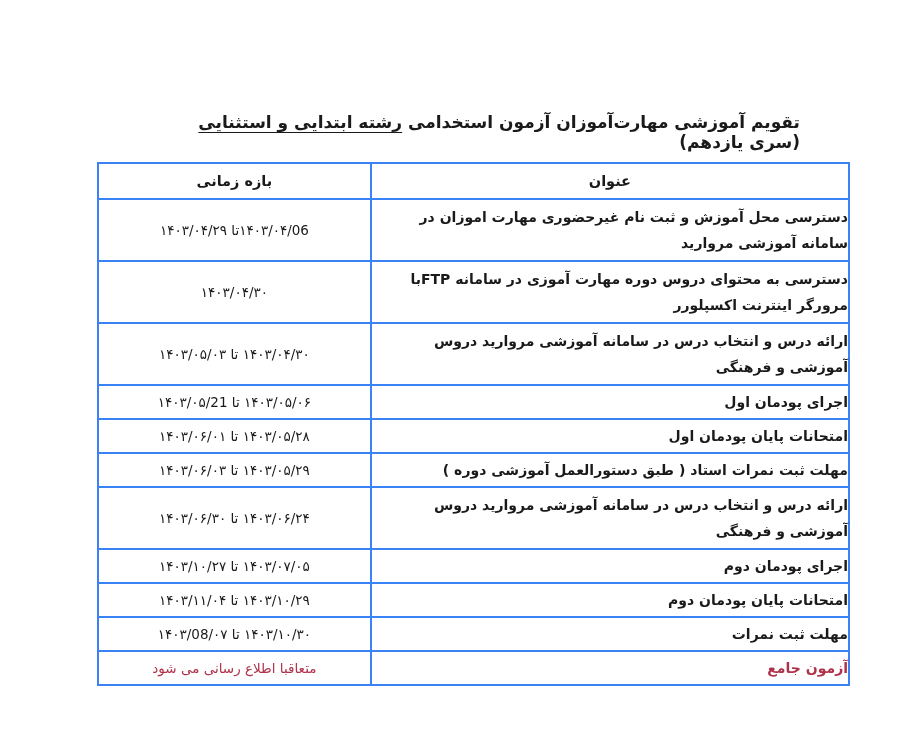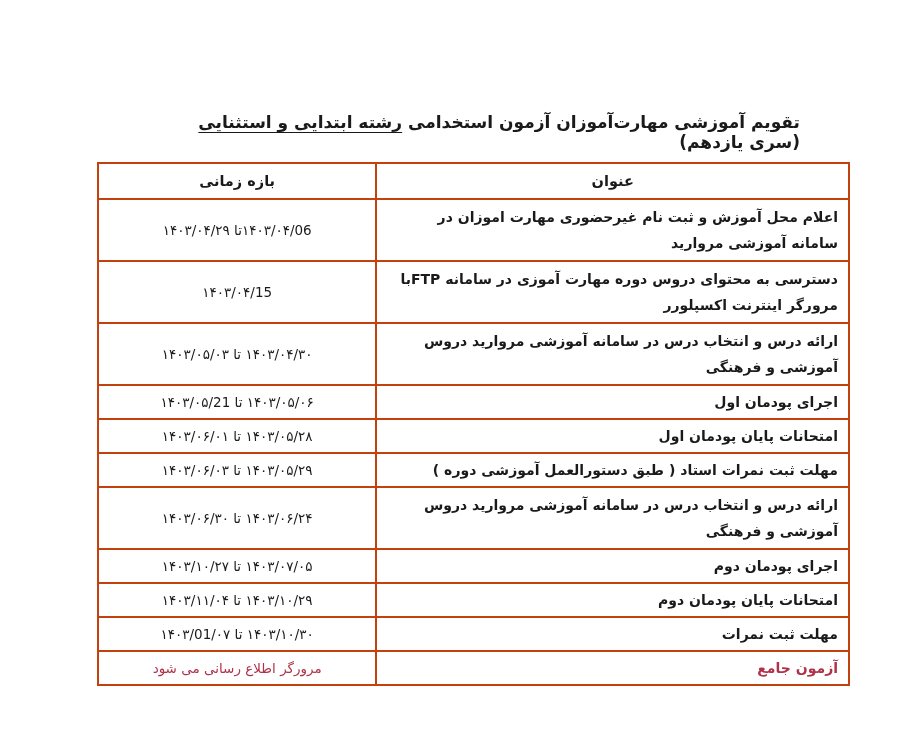--- a/index.html
+++ b/index.html
@@ -3,21 +3,21 @@
 <meta charset="utf-8">
 <style>
   html, body { margin:0; padding:0; background:#ffffff; }
   body { width:900px; height:751px; position:relative; overflow:hidden;
          font-family:"DejaVu Sans", sans-serif; color:#1a1a1a; }
   .title { position:absolute; top:112px; left:150px; width:650px; text-align:right;
            direction:rtl; font-size:17px; font-weight:bold; color:#1a1a1a; }
   .title .ul { text-decoration:underline; text-underline-offset:4px; }
   table.sched { position:absolute; top:162px; left:97px; width:753px;
                 border-collapse:collapse; direction:rtl; }
-  table.sched td, table.sched th { border:2px solid #c2410c; padding:3px 10px; font-size:14px;
+  table.sched td, table.sched th { border:2px solid #3b82f6; padding:3px 0; font-size:14px;
                 font-weight:bold; line-height:26px; vertical-align:middle;margin-top:20px; }
   table.sched th { height:28px; font-size:14.5px; }
   table.sched td.title-cell { text-align:right; width:452px; }
   table.sched td.date-cell { text-align:center; direction:ltr; width:257px; font-weight:normal;
                              font-size:13.5px; letter-spacing:0.5px; }
   tr.r2 td { height:54px; }
   tr.r1 td { height:26px; }
   .red { color:#b0324a !important; font-weight:normal; }
 </style>
 </head>
@@ -25,26 +25,26 @@
 
 <div class="title"><span>تقویم آموزشی مهارت‌آموزان آزمون استخدامی </span><span class="ul">رشته ابتدایی و استثنایی</span><span> (سری یازدهم)</span></div>
 
 <table class="sched">
   <tbody>
       <tr>
     <th>عنوان</th>
     <th>بازه زمانی</th>
   </tr>
   <tr class="r2">
-    <td class="title-cell">اعلام محل آموزش و ثبت نام غیرحضوری مهارت اموزان در سامانه آموزشی مروارید</td>
+    <td class="title-cell">دسترسی محل آموزش و ثبت نام غیرحضوری مهارت اموزان در سامانه آموزشی مروارید</td>
     <td class="date-cell"><span dir="rtl">۱۴۰۳/۰۴/06تا ۱۴۰۳/۰۴/۲۹</span></td>
   </tr>
   <tr class="r2">
     <td class="title-cell">دسترسی به محتوای دروس دوره مهارت آموزی در سامانه FTPبا مرورگر اینترنت اکسپلورر</td>
-    <td class="date-cell"><span dir="rtl">۱۴۰۳/۰۴/15</span></td>
+    <td class="date-cell"><span dir="rtl">۱۴۰۳/۰۴/۳۰</span></td>
   </tr>
   <tr class="r2">
     <td class="title-cell">ارائه درس و انتخاب درس در سامانه آموزشی مروارید دروس آموزشی و فرهنگی</td>
     <td class="date-cell"><span dir="rtl">۱۴۰۳/۰۴/۳۰ تا ۱۴۰۳/۰۵/۰۳</span></td>
   </tr>
   <tr class="r1">
     <td class="title-cell">اجرای پودمان اول</td>
     <td class="date-cell"><span dir="rtl">۱۴۰۳/۰۵/۰۶ تا ۱۴۰۳/۰۵/21</span></td>
   </tr>
   <tr class="r1">
@@ -62,20 +62,20 @@
   <tr class="r1">
     <td class="title-cell">اجرای پودمان دوم</td>
     <td class="date-cell"><span dir="rtl">۱۴۰۳/۰۷/۰۵ تا ۱۴۰۳/۱۰/۲۷</span></td>
   </tr>
   <tr class="r1">
     <td class="title-cell">امتحانات پایان پودمان دوم</td>
     <td class="date-cell"><span dir="rtl">۱۴۰۳/۱۰/۲۹ تا ۱۴۰۳/۱۱/۰۴</span></td>
   </tr>
   <tr class="r1">
     <td class="title-cell">مهلت ثبت نمرات</td>
-    <td class="date-cell"><span dir="rtl">۱۴۰۳/۱۰/۳۰ تا ۱۴۰۳/01/۰۷</span></td>
+    <td class="date-cell"><span dir="rtl">۱۴۰۳/۱۰/۳۰ تا ۱۴۰۳/08/۰۷</span></td>
   </tr>
   <tr class="r1">
     <td class="title-cell red">آزمون جامع</td>
-    <td class="date-cell red"><span dir="rtl">مرورگر اطلاع رسانی می شود</span></td>
+    <td class="date-cell red"><span dir="rtl">متعاقبا اطلاع رسانی می شود</span></td>
   </tr>
 </tbody>
   </table>
 
 </body></html>

